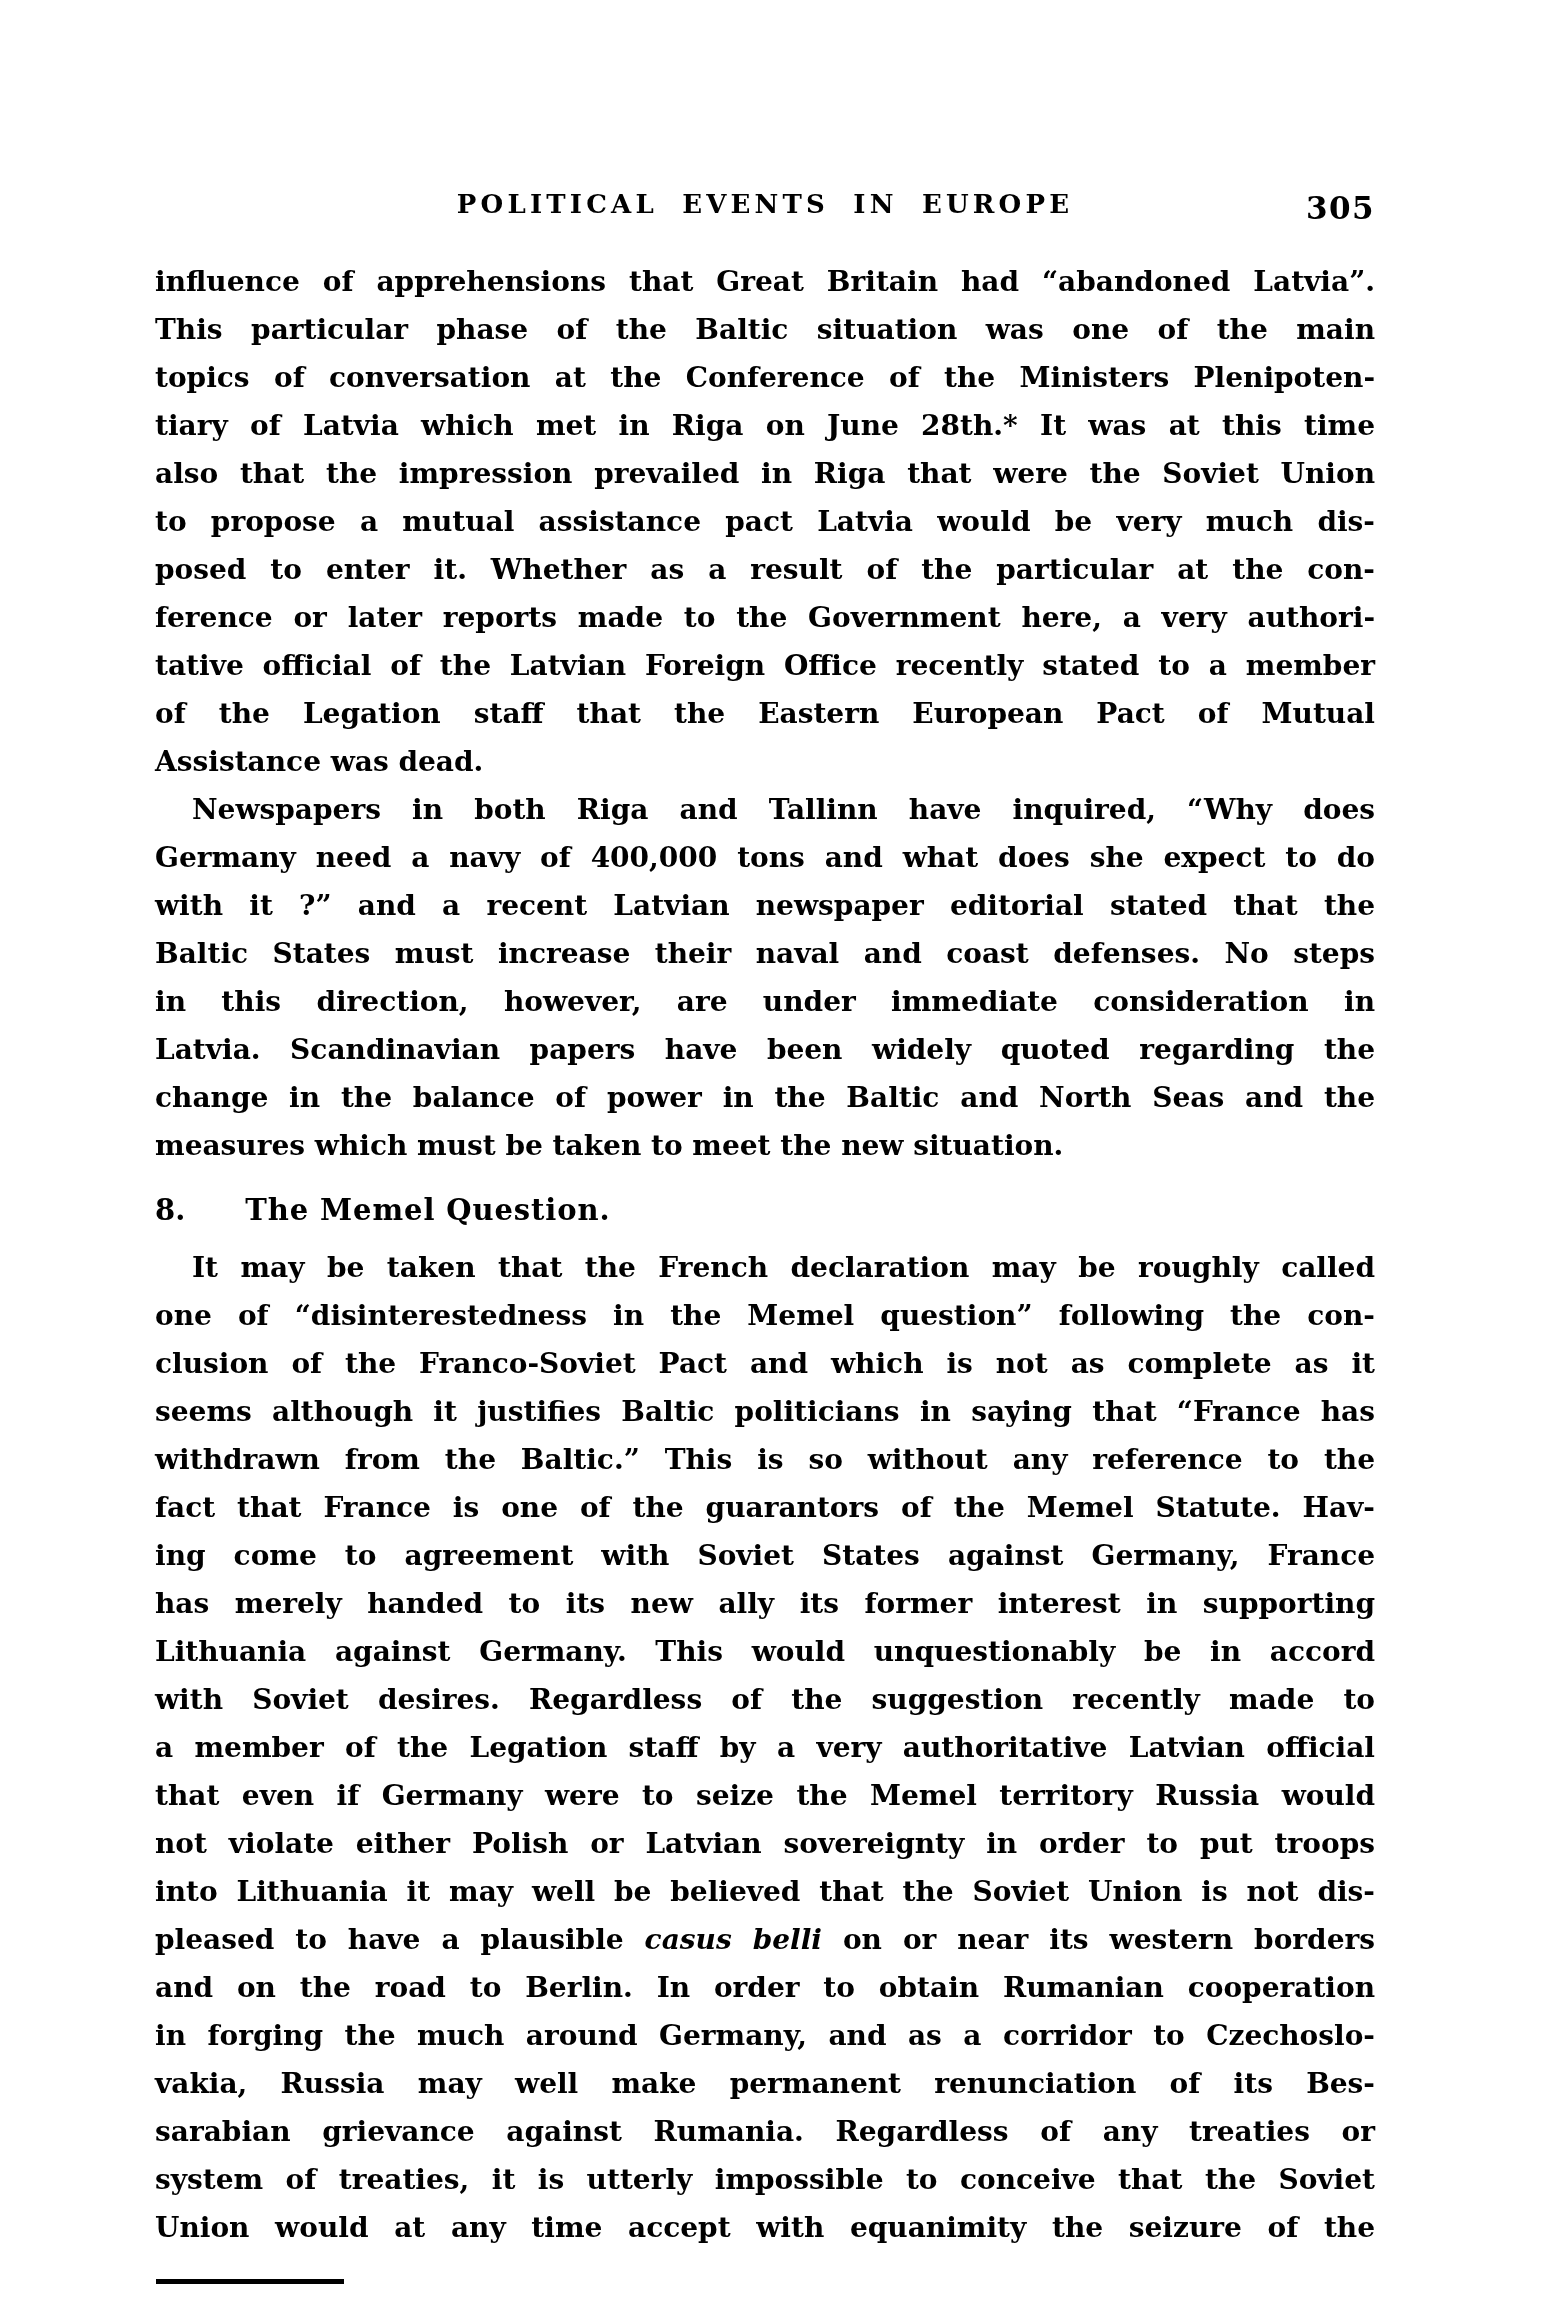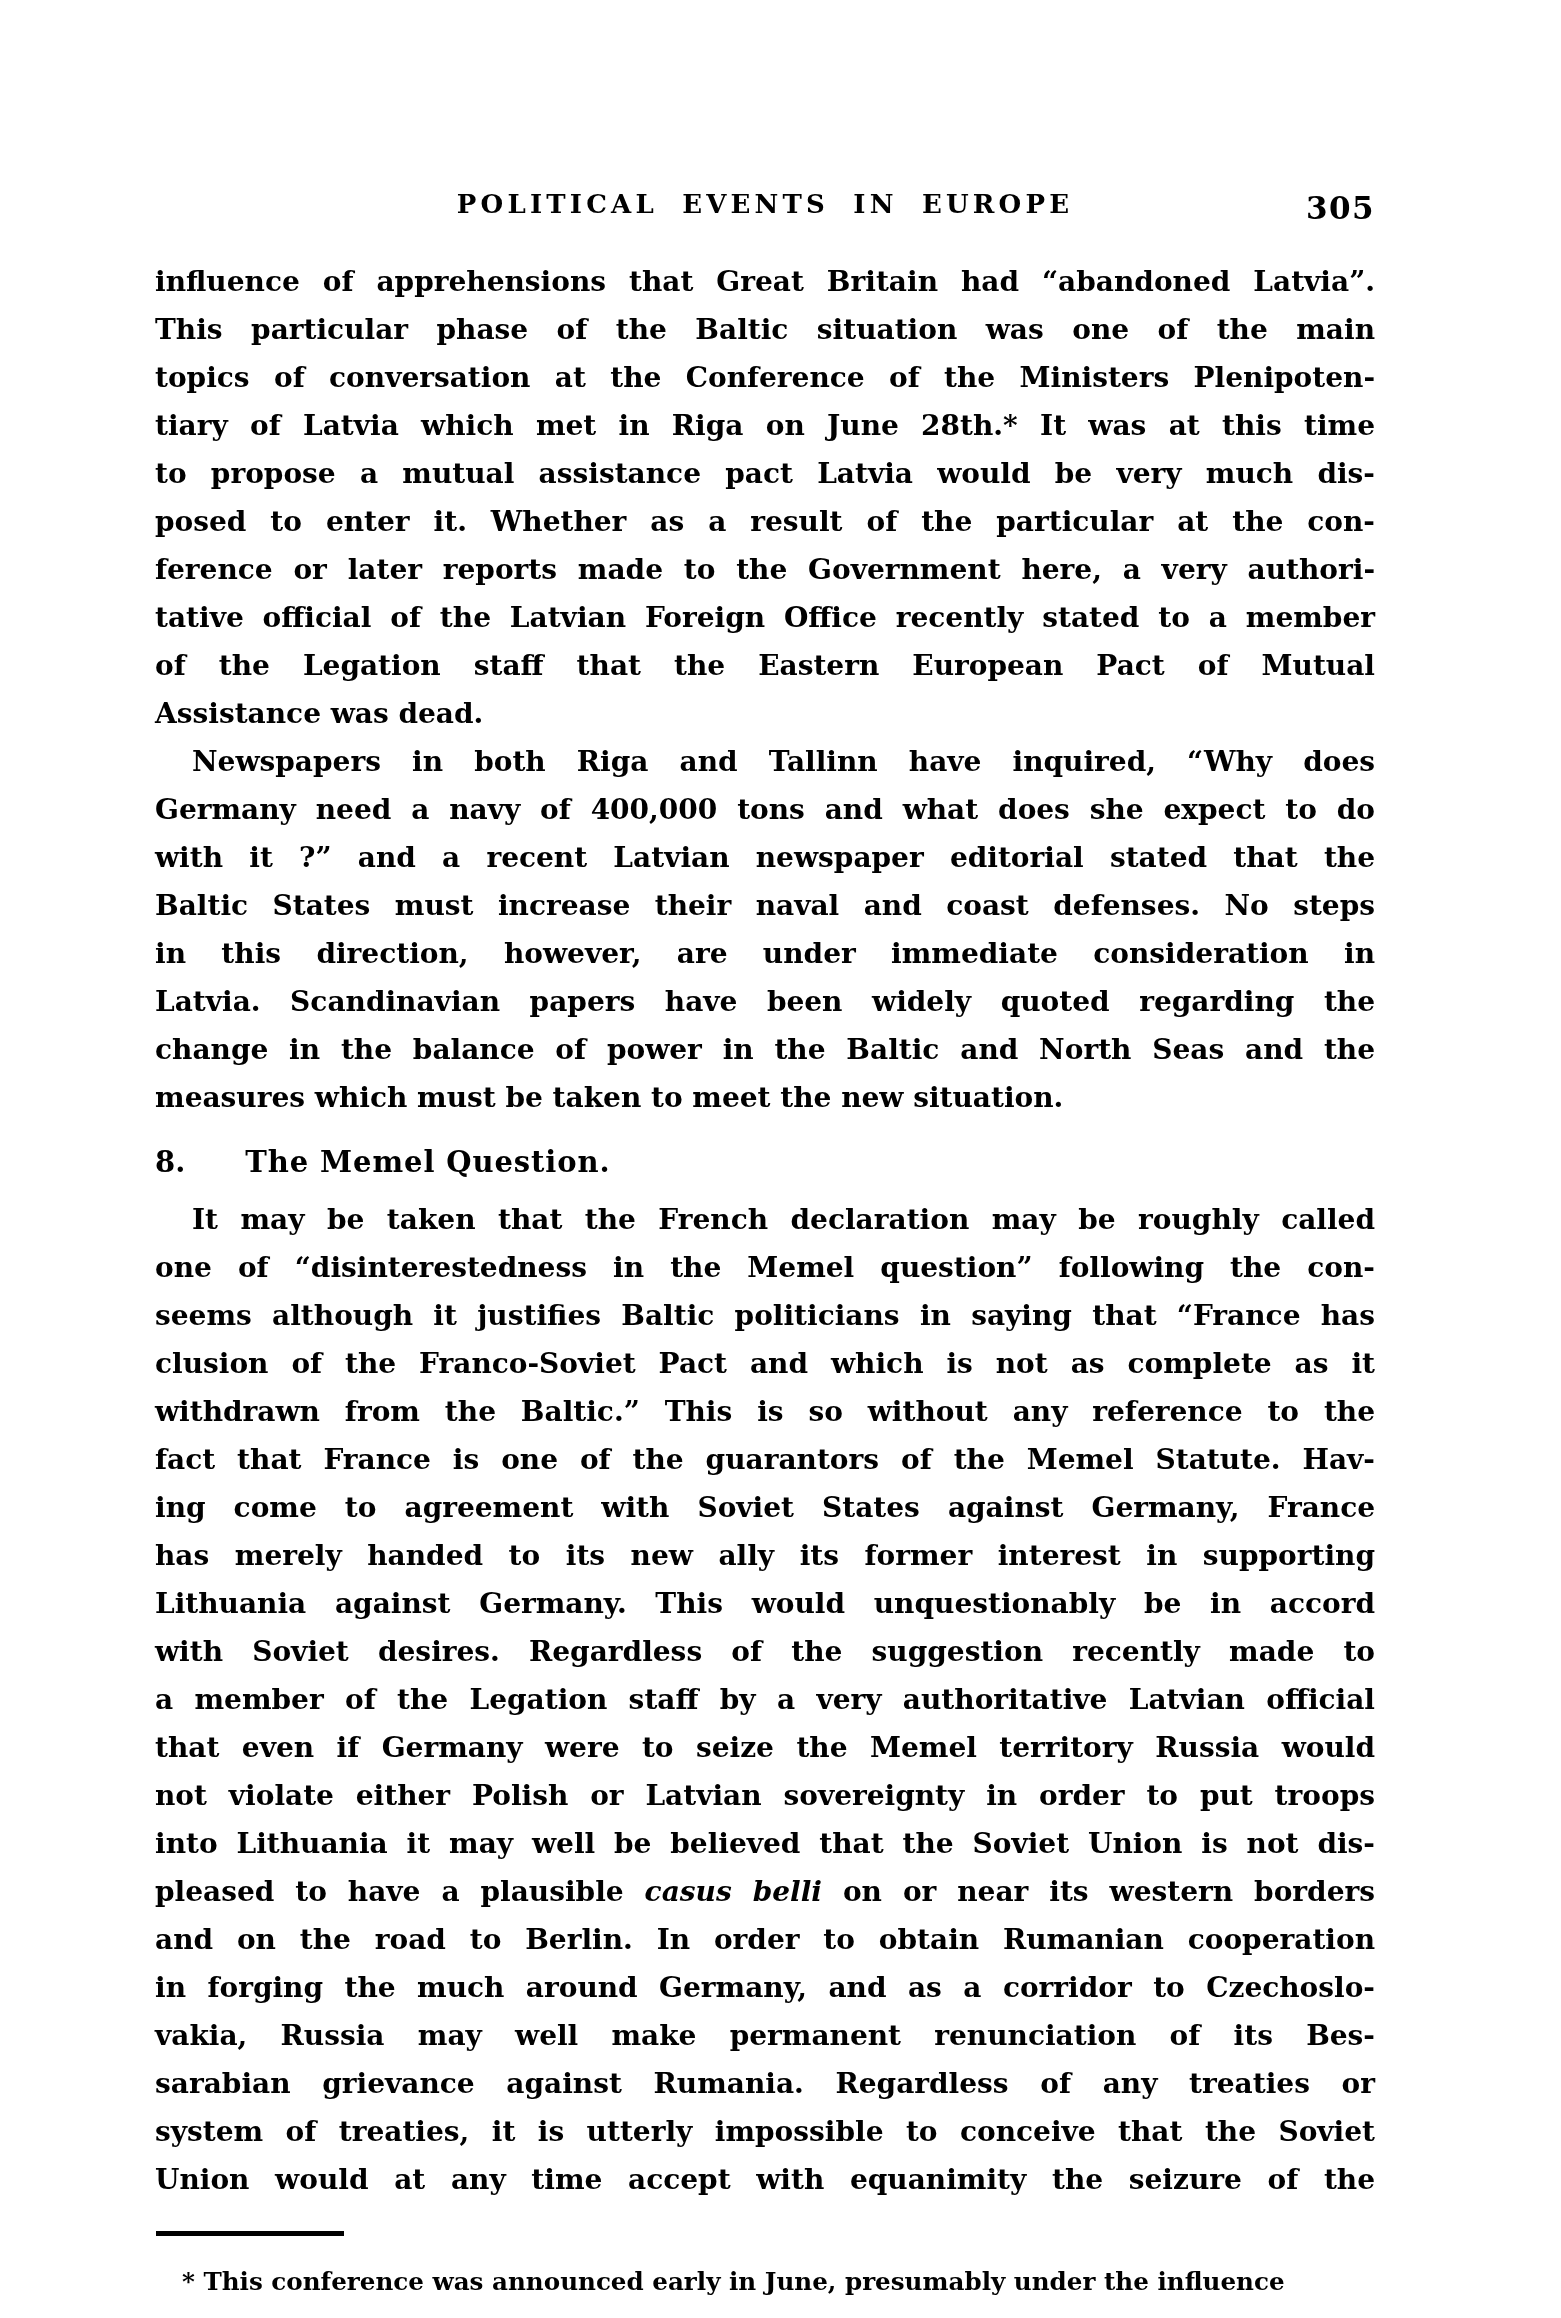--- a/index.html
+++ b/index.html
@@ -125,20 +125,21 @@
       <span class="pagenum">305</span>
     </header>
 
     <section class="body-text">
 
       <div>
         <p class="line">influence of apprehensions that Great Britain had “abandoned Latvia”.</p>
         <p class="line">This particular phase of the Baltic situation was one of the main</p>
         <p class="line">topics of conversation at the Conference of the Ministers Plenipoten-</p>
         <p class="line">tiary of Latvia which met in Riga on June 28th.*  It was at this time</p>
+        <p class="line">also that the impression prevailed in Riga that were the Soviet Union</p>
         <p class="line">to propose a mutual assistance pact Latvia would be very much dis-</p>
         <p class="line">posed to enter it.  Whether as a result of the particular at the con-</p>
         <p class="line">ference or later reports made to the Government here, a very authori-</p>
         <p class="line">tative official of the Latvian Foreign Office recently stated to a member</p>
         <p class="line">of the Legation staff that the Eastern European Pact of Mutual</p>
         <p class="line flush">Assistance was dead.</p>
       </div>
 
       <div>
         <p class="line indent">Newspapers in both Riga and Tallinn have inquired, “Why does</p>
@@ -151,22 +152,22 @@
         <p class="line flush">measures which must be taken to meet the new situation.</p>
       </div>
 
       <h2 class="heading">
         <span class="num">8.</span><span class="ttl">The Memel Question.</span>
       </h2>
 
       <div>
         <p class="line indent">It may be taken that the French declaration may be roughly called</p>
         <p class="line">one of “disinterestedness in the Memel question” following the con-</p>
+        <p class="line">clusion of the Franco-Soviet Pact and which is not as complete as it</p>
         <p class="line">seems although it justifies Baltic politicians in saying that “France has</p>
-        <p class="line">clusion of the Franco-Soviet Pact and which is not as complete as it</p>
         <p class="line">withdrawn from the Baltic.”  This is so without any reference to the</p>
         <p class="line">fact that France is one of the guarantors of the Memel Statute.  Hav-</p>
         <p class="line">ing come to agreement with Soviet States against Germany, France</p>
         <p class="line">has merely handed to its new ally its former interest in supporting</p>
         <p class="line">Lithuania against Germany.  This would unquestionably be in accord</p>
         <p class="line">with Soviet desires.  Regardless of the suggestion recently made to</p>
         <p class="line">a member of the Legation staff by a very authoritative Latvian official</p>
         <p class="line">that even if Germany were to seize the Memel territory Russia would</p>
         <p class="line">not violate either Polish or Latvian sovereignty in order to put troops</p>
         <p class="line">into Lithuania it may well be believed that the Soviet Union is not dis-</p>

